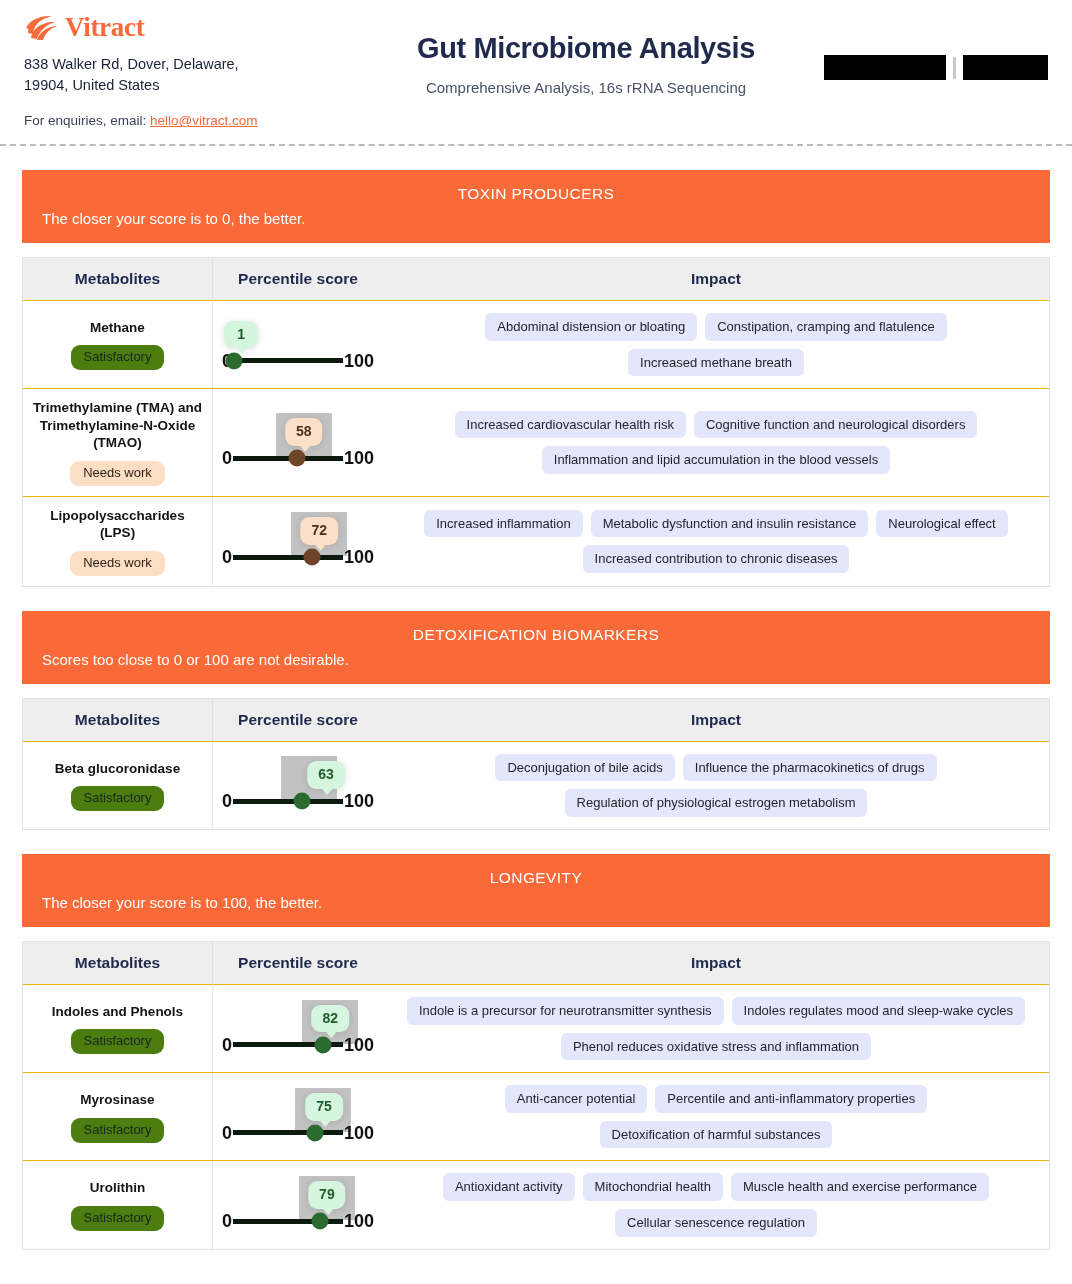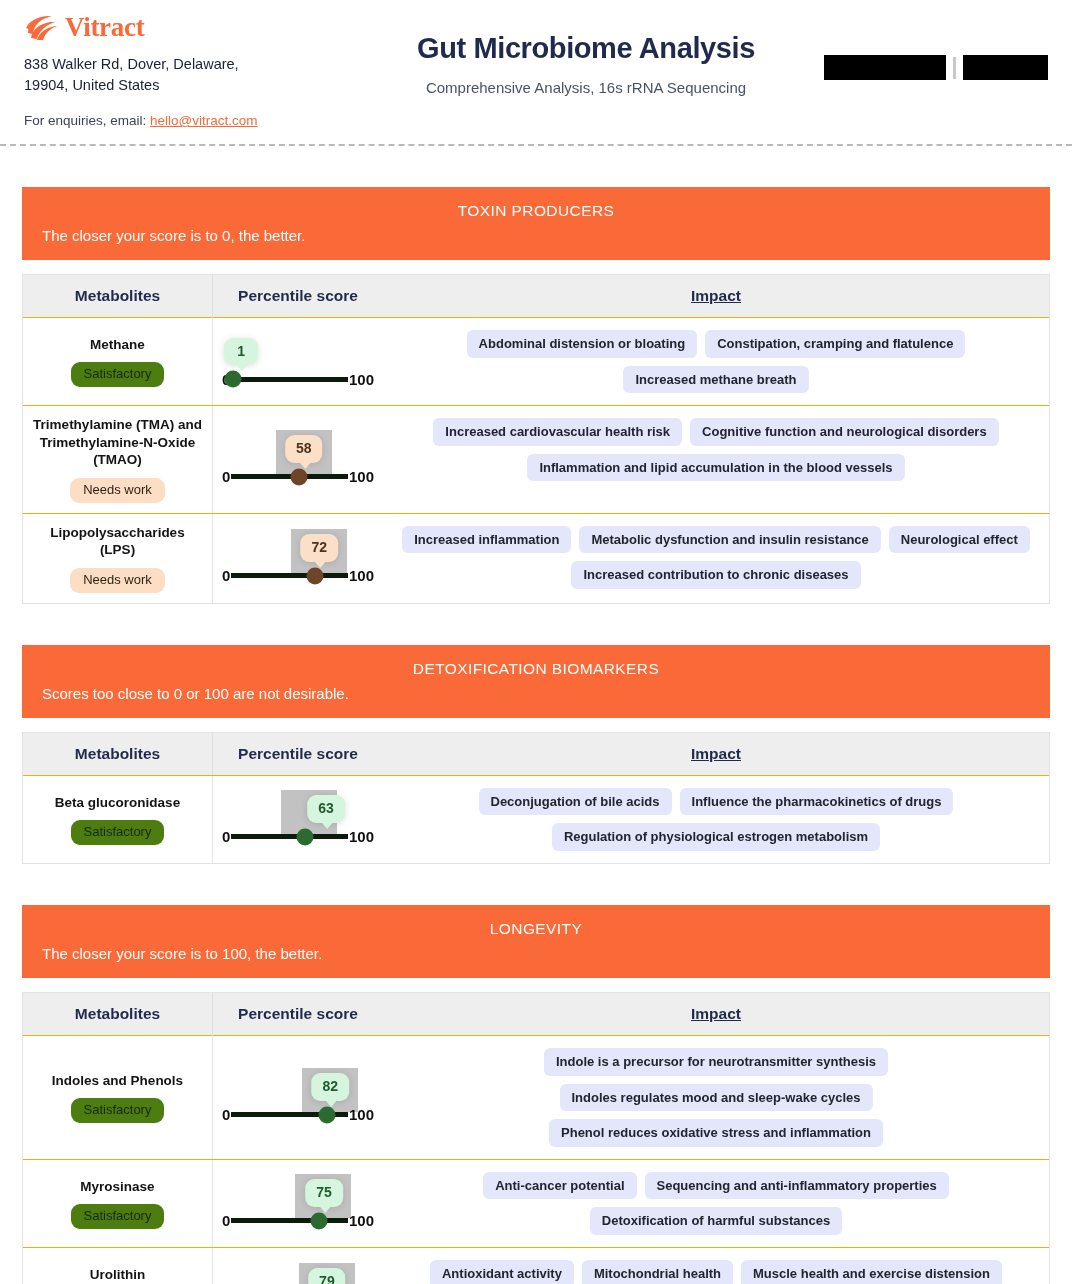--- a/index.html
+++ b/index.html
@@ -87,21 +87,21 @@
     margin: 4px 0 0 0;
   }
 
   
   .content { padding: 0 22px; }
 
   .sec-banner {
     background: #fa6a38;
     color: #ffffff;
     padding: 12px 20px 16px 20px;
-    margin-top: 41px;
+    margin-top: 24px;
   }
   .sec-banner .sec-title {
     text-align: center;
     font-size: 15.5px;
     letter-spacing: 0.4px;
     line-height: 1.55;
   }
   .sec-banner .sec-note {
     font-size: 15px;
     text-align: left;
@@ -122,21 +122,21 @@
     align-items: center;
   }
   .th {
     font-size: 15.5px;
     color: #1f2a4d;
     font-weight: 600;
     text-align: center;
   }
   .c-met { width: 190px; flex: 0 0 190px; border-right: 1px solid #e0e0e3; }
   .c-pct { width: 170px; flex: 0 0 170px; }
-  .c-imp { flex: 1; text-decoration: underline; }
+  .c-imp { flex: 1; }
   .thead .c-met { height: 43px; display:flex; align-items:center; justify-content:center; }
 
   .trow {
     display: flex;
     align-items: center;
     border-top: 1px solid #eab308;
     min-height: 82px;
   }
   .trow:first-child { border-top: none; }
 
@@ -183,21 +183,21 @@
   .slider-wrap { position: relative; width: 152px; height: 62px; }
 
   .slider-row {
     position: absolute;
     left: 0; bottom: 6px;
     width: 152px;
     display: flex;
     align-items: center;
   }
   .end-lbl {
-    font-size: 15px;
+    font-size: 18px;
     font-weight: bold;
     color: #111111;
     line-height: 1;
   }
   .track {
     position: relative;
     flex: 1;
     height: 5px;
     background: #0d1b0f;
     border-radius: 0;
@@ -249,24 +249,23 @@
   .badge.green::after { border-top: 7px solid #d6f5de; }
   .badge.peach::after { border-top: 7px solid #fbdfc6; }
 
   
   .imp-cell {
     flex: 1;
     align-self: stretch;
     display: flex;
     flex-direction: column;
     align-items: center;
-    justify-content: flex-start;
+    justify-content: center;
     padding: 12px 14px;
     gap: 8px;
-    font-weight: bold;
   }
   .chip-row {
     display: flex;
     flex-wrap: wrap;
     justify-content: center;
     gap: 8px;
     width: 100%;
   }
   .chip {
     background: #e4e6fb;
@@ -504,21 +503,21 @@
                 <span class="track">
                   <span class="knob green" style="left: 75%;"></span>
                 </span>
                 <span class="end-lbl">100</span>
               </div>
             </div>
           </div>
           <div class="imp-cell">
             <div class="chip-row">
               <span class="chip">Anti-cancer potential</span>
-              <span class="chip">Sequencing and anti-inflammatory properties</span>
+              <span class="chip">Percentile and anti-inflammatory properties</span>
             </div>
             <div class="chip-row">
               <span class="chip">Detoxification of harmful substances</span>
             </div>
           </div>
         </div>
         <div class="trow">
           <div class="met-cell">
             <div class="met-name">Urolithin</div>
             <div class="pill good">Satisfactory</div>
@@ -533,21 +532,21 @@
                   <span class="knob green" style="left: 79%;"></span>
                 </span>
                 <span class="end-lbl">100</span>
               </div>
             </div>
           </div>
           <div class="imp-cell">
             <div class="chip-row">
               <span class="chip">Antioxidant activity</span>
               <span class="chip">Mitochondrial health</span>
-              <span class="chip">Muscle health and exercise distension</span>
+              <span class="chip">Muscle health and exercise performance</span>
             </div>
             <div class="chip-row">
               <span class="chip">Cellular senescence regulation</span>
             </div>
           </div>
         </div>
       </div>
     </div>
 
 </div>

